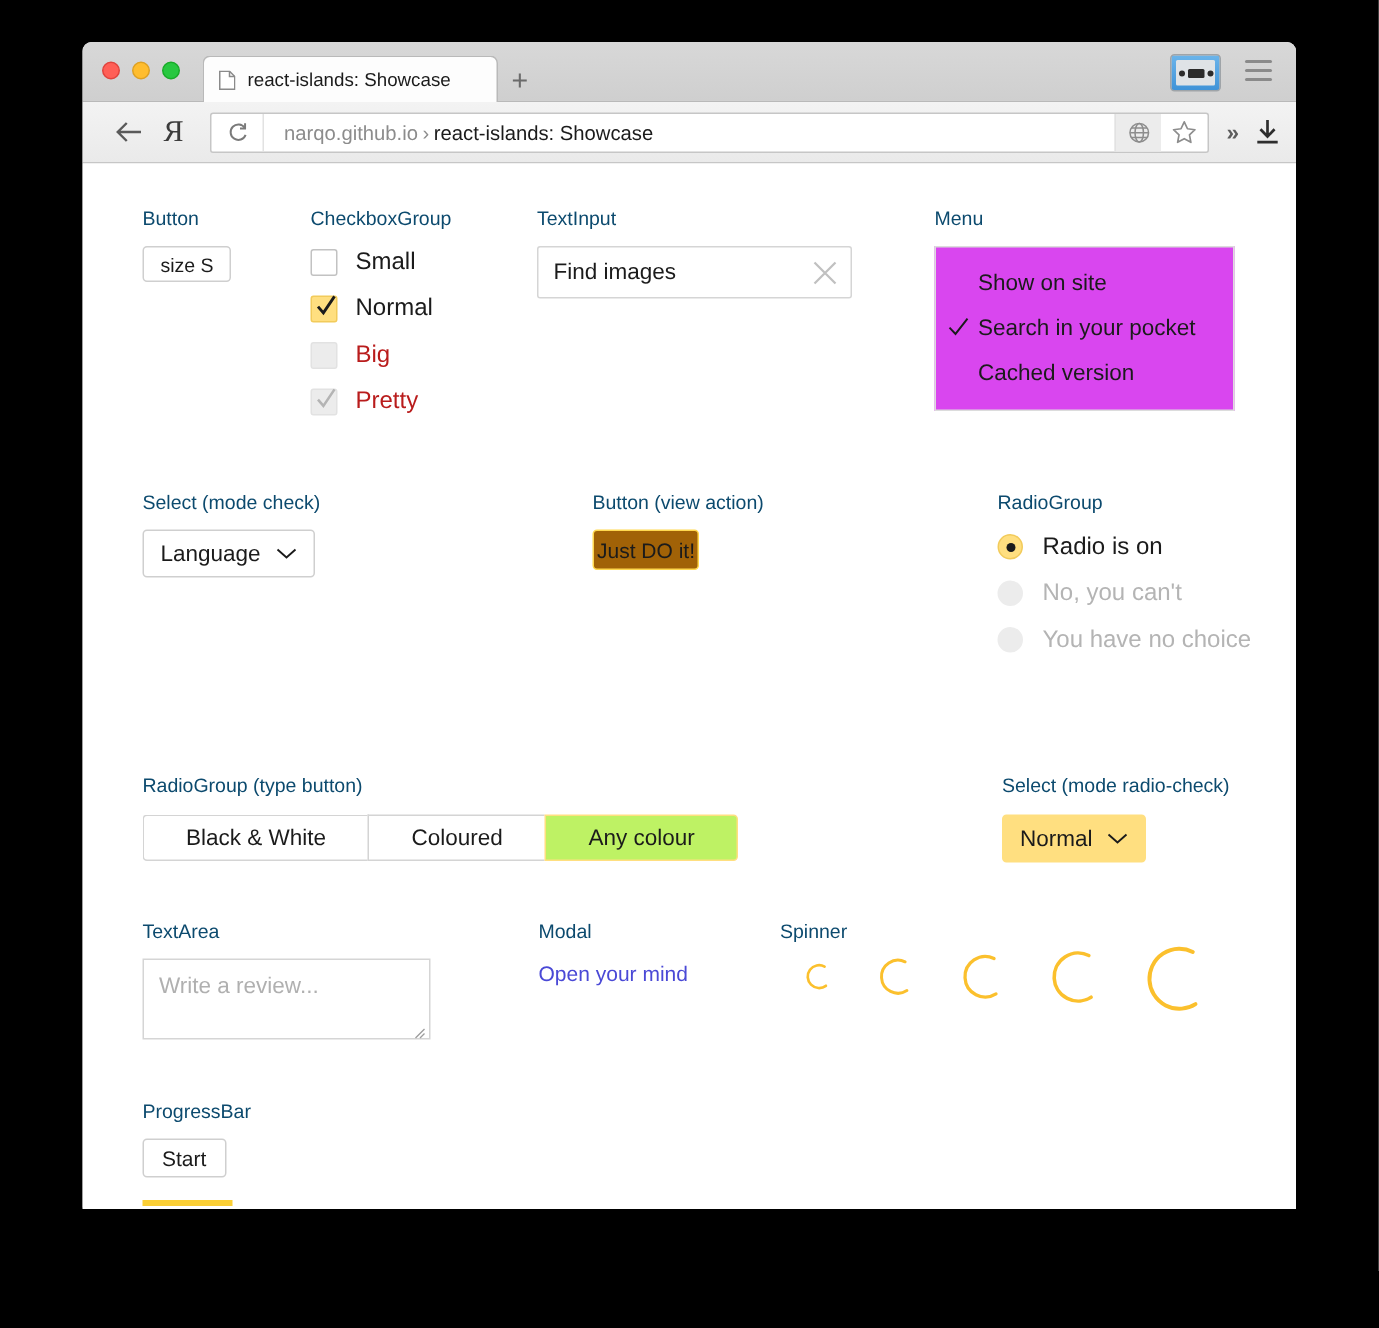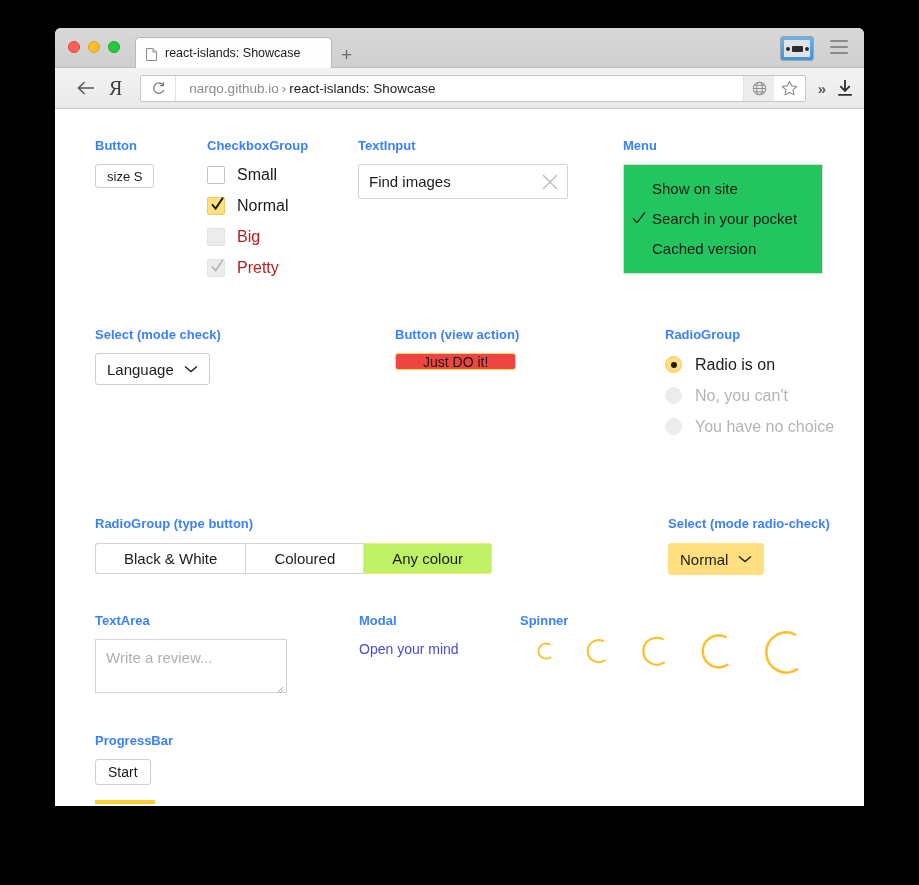--- a/index.html
+++ b/index.html
@@ -140,41 +140,40 @@
   .dl-arrow { color: #2e2e2e; display:flex; }
 
   
   .page {
     position: relative;
     height: 696px;
     background: #fff;
   }
   .label {
     font-size: 13px;
-    color: #3b82f6;
+    color: #0c4a6e;
     white-space: nowrap;
-    font-weight: bold;
   }
   .block { position: absolute; }
 
   
   .btn {
     display: inline-flex; align-items: center; justify-content: center;
     border: 1px solid #cfcfcf;
     border-radius: 3px;
     background: #fff;
     color: #1b1b1b;
     font-family: "Liberation Sans", sans-serif;
     cursor: default;
     white-space: nowrap;
   }
   .btn-size-s { height: 24px; padding: 0 11px; font-size: 13px; }
   .btn-action {
-    height: 17px; padding: 0 27px; font-size: 14px;
-    background: #ef4444; border-color: #ffd84f; border-radius: 3px;
+    height: 27px; padding: 0 2px; font-size: 14px;
+    background: #a16207; border-color: #ffd84f; border-radius: 3px;
   }
   .btn-start { height: 26px; padding: 0 12px; font-size: 14px; }
 
   
   .check-row { display: flex; align-items: center; height: 31px; }
   .cb {
     width: 18px; height: 18px;
     border: 1px solid #c2c2c2;
     border-radius: 2px;
     background: #fff;
@@ -197,21 +196,21 @@
     display: flex; align-items: center;
     padding: 0 8px 0 12px;
   }
   .textinput-value { flex: 1 1 auto; font-size: 15px; color: #1b1b1b; }
   .clear-x { color: #c0c0c0; display: flex; }
 
   
   .menu-box {
     width: 200px;
     border: 1px solid #dcdcdc;
-    background: #22c55e;
+    background: #d946ef;
     padding: 8px 0 10px;
   }
   .menu-item {
     height: 30px;
     display: flex; align-items: center;
     padding-left: 8px;
     font-size: 15px; color: #1b1b1b;
     white-space: nowrap;
   }
   .menu-check { width: 16px; flex: 0 0 auto; display: flex; }

